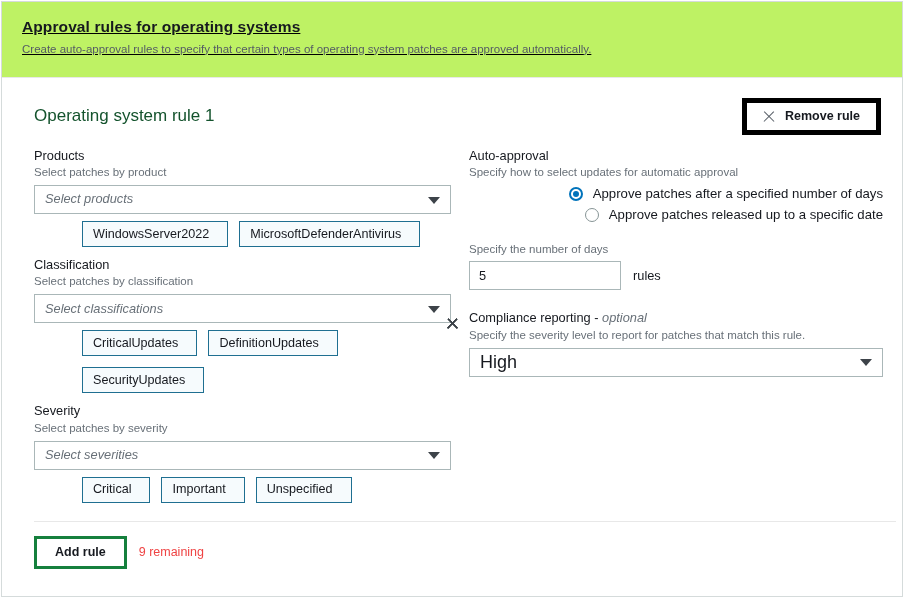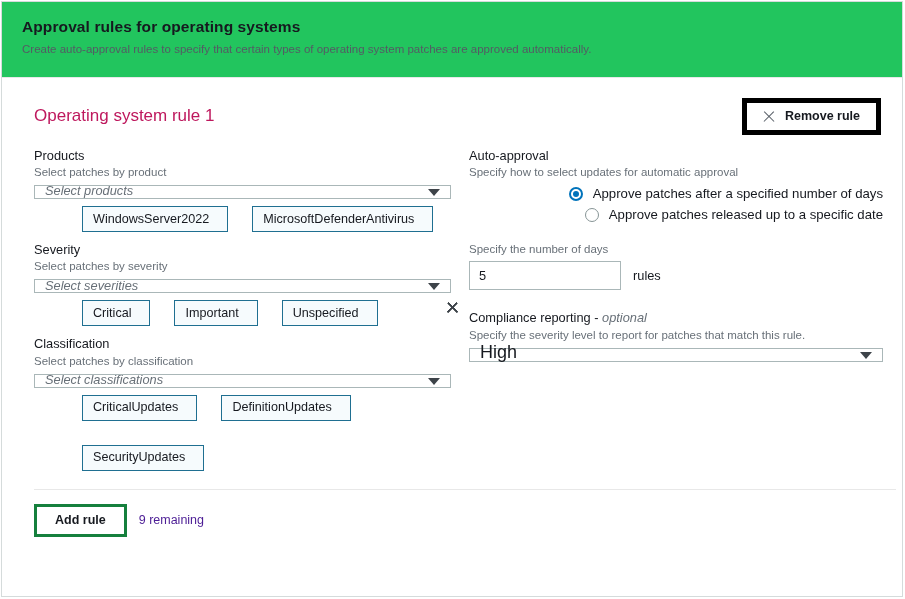--- a/index.html
+++ b/index.html
@@ -25,25 +25,26 @@
     top: 1px;
     width: 902px;
     height: 596px;
     border: 1px solid #d5dbdb;
     background: #ffffff;
     box-sizing: border-box;
   }
 
   
   .card-header {
-    background: #22c55e;
+    background: #bef264;
     border-bottom: 1px solid #e8e8e8;
     padding: 16px 20px 14px 20px;
     box-sizing: border-box;
     height: 76px;
+    text-decoration: underline;
   }
   .card-title {
     font-size: 15.5px;
     font-weight: bold;
     color: #16191f;
     letter-spacing: 0.1px;
     margin: 0 0 5px 0;
     line-height: 1.2;
   }
   .card-subtitle {
@@ -60,21 +61,21 @@
   }
   .rule-head {
     display: flex;
     align-items: center;
     justify-content: space-between;
     padding-top: 20px;
     padding-bottom: 12px;
   }
   .rule-title {
     font-size: 17px;
-    color: #be185d;
+    color: #14532d;
     font-weight: normal;
     margin: 0;
     line-height: 1.2;
     padding-left: 11px;
   }
   .btn {
     font-family: "Liberation Sans", sans-serif;
     font-size: 12.5px;
     font-weight: bold;
     color: #16191f;
@@ -133,24 +134,24 @@
     font-size: 11.5px;
     color: #687078;
     margin: 0 0 5px 0;
     line-height: 1.3;
   }
 
   .select {
     position: relative;
     border: 1px solid #aab7b8;
     background: #ffffff;
-    height: 14px;
-    box-sizing: border-box;
-    display: flex;
-    align-items: flex-end;
+    height: 29px;
+    box-sizing: border-box;
+    display: flex;
+    align-items: center;
     padding: 0 10px;
     cursor: pointer;
   }
   .select .value {
     font-size: 18px;
     color: #16191f;
     line-height: 1;
   }
   .select .placeholder {
     font-size: 12.8px;
@@ -165,21 +166,21 @@
     margin-top: -3px;
     width: 0; height: 0;
     border-left: 6px solid transparent;
     border-right: 6px solid transparent;
     border-top: 7px solid #3d4349;
   }
 
   .tokens {
     display: flex;
     flex-wrap: wrap;
-    gap: 24px;
+    gap: 11px;
     margin-top: 7px;
     margin-bottom: 9px;
     padding-left: 48px;
   }
   .token {
     display: inline-flex;
     align-items: center;
     gap: 9px;
     border: 1px solid #1f6f91;
     background: #f6fbfd;
@@ -287,21 +288,21 @@
     color: #16191f;
     background: #ffffff;
     border: 3px solid #15803d;
     padding: 6px 18px;
     cursor: pointer;
     font-family: "Liberation Sans", sans-serif;
     line-height: 1.2;
   }
   .remaining {
     font-size: 12.5px;
-    color: #4c1d95;
+    color: #ef4444;
   }
 
   .spacer-sm { height: 9px; }
   .spacer-md { height: 14px; }
 </style>
 </head>
 <body>
 
 <div class="screen">
   <div class="card">
@@ -342,20 +343,49 @@
               <div class="token">
                 <span class="token-label">MicrosoftDefenderAntivirus</span>
                 <span class="token-remove">
                     <span class="x-glyph"></span>
                   </span>
               </div>
             </div>
           </div>
 
           <div class="field">
+            <div class="field-label">Classification</div>
+            <div class="field-desc">Select patches by classification</div>
+            <div class="select">
+              <span class="placeholder">Select classifications</span>
+              <span class="chevron"></span>
+            </div>
+            <div class="tokens">
+              <div class="token">
+                <span class="token-label">CriticalUpdates</span>
+                <span class="token-remove">
+                    <span class="x-glyph"></span>
+                  </span>
+              </div>
+              <div class="token">
+                <span class="token-label">DefinitionUpdates</span>
+                <span class="token-remove">
+                    <span class="x-glyph"></span>
+                  </span>
+              </div>
+              <div class="token">
+                <span class="token-label">SecurityUpdates</span>
+                <span class="token-remove">
+                    <span class="x-glyph"></span>
+                  </span>
+              </div>
+            </div>
+          </div>
+
+          <div class="field">
             <div class="field-label">Severity</div>
             <div class="field-desc">Select patches by severity</div>
             <div class="select">
               <span class="placeholder">Select severities</span>
               <span class="chevron"></span>
             </div>
             <div class="tokens">
               <div class="token">
                 <span class="token-label">Critical</span>
                 <span class="token-remove">
@@ -363,49 +393,20 @@
                   </span>
               </div>
               <div class="token">
                 <span class="token-label">Important</span>
                 <span class="token-remove">
                     <span class="x-glyph"></span>
                   </span>
               </div>
               <div class="token">
                 <span class="token-label">Unspecified</span>
-                <span class="token-remove">
-                    <span class="x-glyph"></span>
-                  </span>
-              </div>
-            </div>
-          </div>
-
-          <div class="field">
-            <div class="field-label">Classification</div>
-            <div class="field-desc">Select patches by classification</div>
-            <div class="select">
-              <span class="placeholder">Select classifications</span>
-              <span class="chevron"></span>
-            </div>
-            <div class="tokens">
-              <div class="token">
-                <span class="token-label">CriticalUpdates</span>
-                <span class="token-remove">
-                    <span class="x-glyph"></span>
-                  </span>
-              </div>
-              <div class="token">
-                <span class="token-label">DefinitionUpdates</span>
-                <span class="token-remove">
-                    <span class="x-glyph"></span>
-                  </span>
-              </div>
-              <div class="token">
-                <span class="token-label">SecurityUpdates</span>
                 <span class="token-remove">
                     <span class="x-glyph"></span>
                   </span>
               </div>
             </div>
           </div>
 
         </div>
 
         <div class="col-right">

